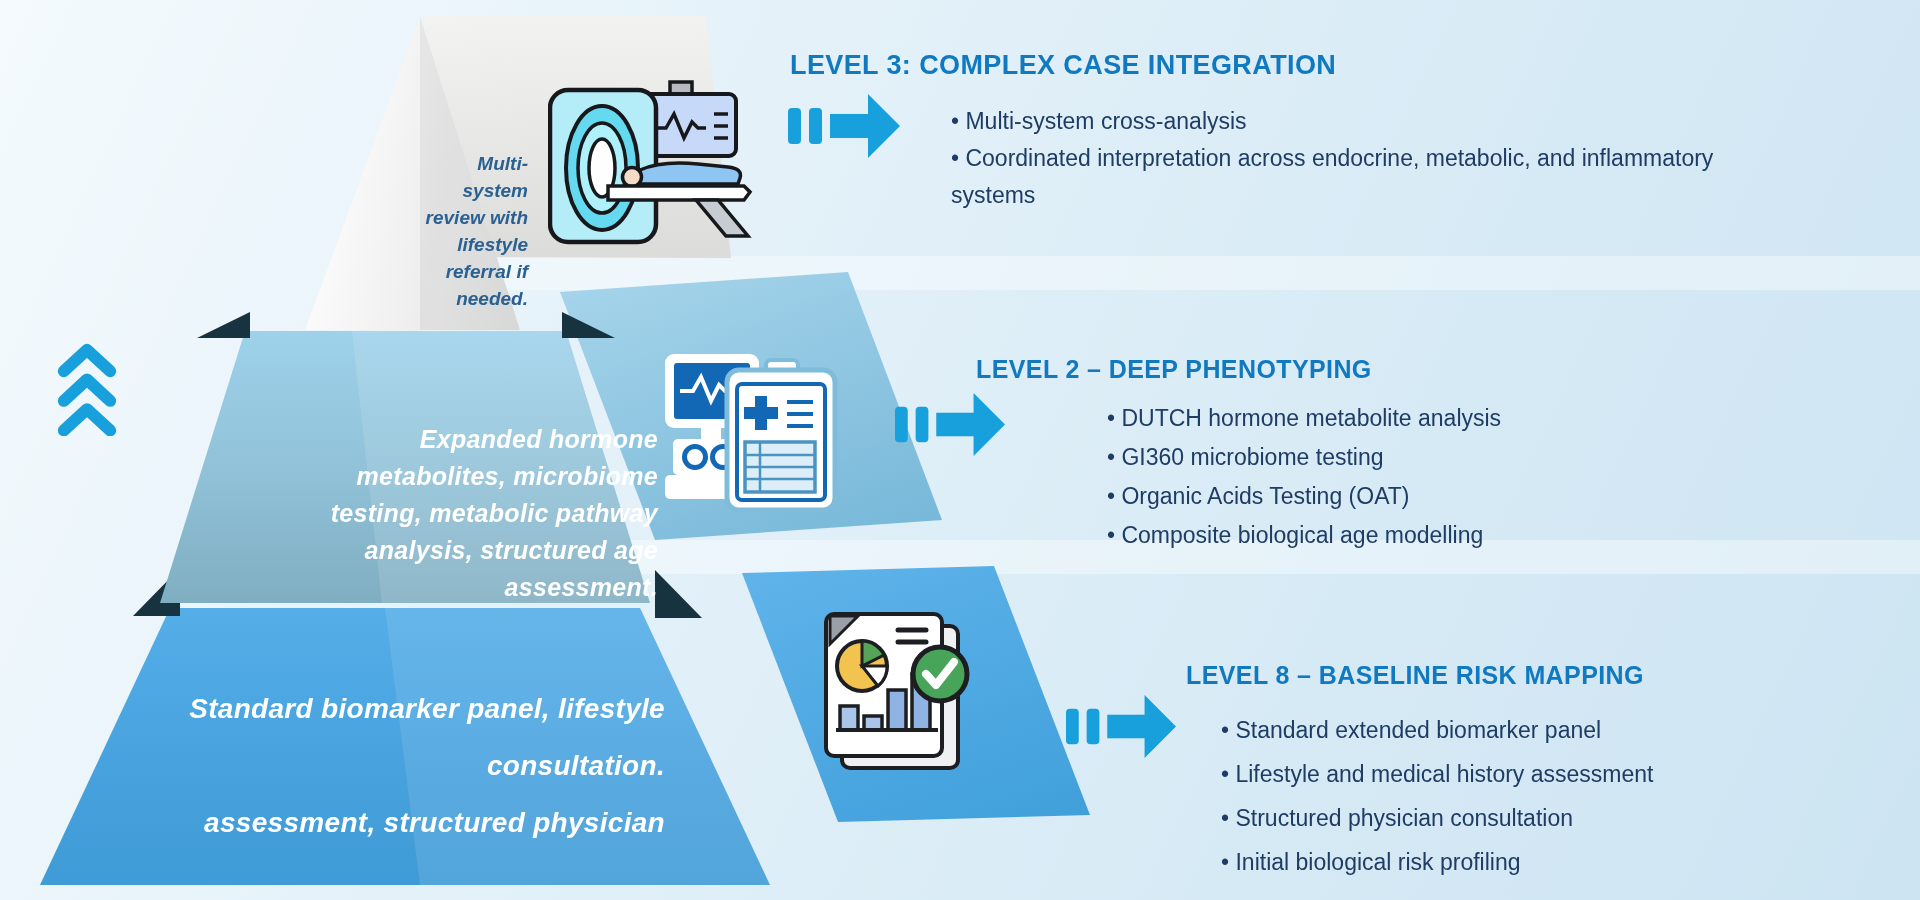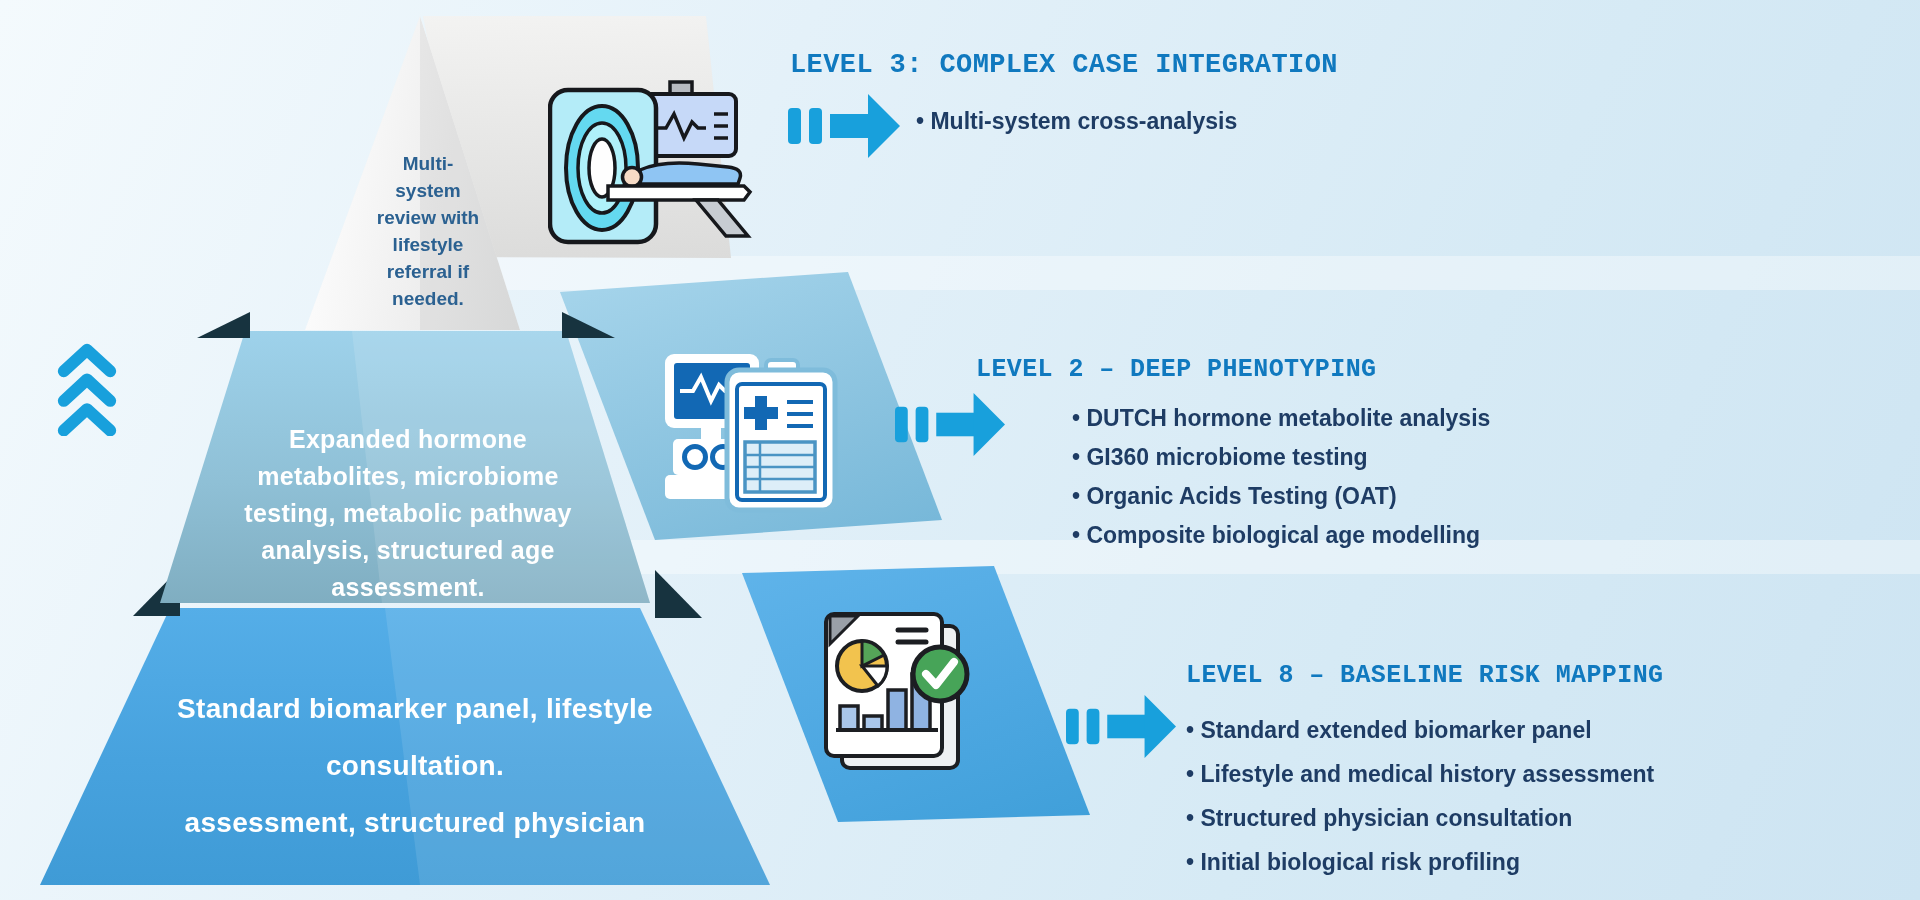--- a/index.html
+++ b/index.html
@@ -41,30 +41,30 @@
     filter:drop-shadow(6px 8px 12px rgba(90,105,120,.32));}
   #cone-shade{position:absolute;left:0;top:0;width:225px;height:322px;
     background:rgba(0,0,0,.05);
     clip-path:polygon(120px 4px,220px 318px,120px 318px);}
   .fold{position:absolute;background:#17333f;}
   #fold-tl{left:192px;top:306px;width:62px;height:36px;clip-path:polygon(5px 32px,58px 6px,58px 32px);}
   #fold-tr{left:556px;top:306px;width:64px;height:36px;clip-path:polygon(6px 6px,59px 32px,6px 32px);}
   #fold-bl{left:128px;top:564px;width:58px;height:56px;clip-path:polygon(5px 52px,52px 4px,52px 52px);}
   #fold-br{left:648px;top:564px;width:60px;height:56px;clip-path:polygon(7px 6px,54px 54px,7px 54px);}
   
-  .tier-text{position:absolute;text-align:center;font-weight:700;}
+  .tier-text{position:absolute;text-align:right;font-weight:700;font-style:italic;}
   #tip-text{left:328px;top:150px;width:200px;font-size:19px;line-height:27px;color:#2b6191;}
   #l2-text{left:158px;top:421px;width:500px;font-size:25px;line-height:37px;color:#ffffff;letter-spacing:.3px;}
   #l1-text{left:165px;top:680px;width:500px;font-size:28px;line-height:57px;color:#ffffff;letter-spacing:.3px;}
   
-  .sec-title{position:absolute;font-weight:700;color:#1079bf;letter-spacing:.4px;white-space:nowrap;font-family:Liberation Mono, monospace;}
+  .sec-title{position:absolute;font-weight:700;color:#1079bf;letter-spacing:.4px;white-space:nowrap;}
   #title-3{left:790px;top:50px;font-size:27px;}
   #title-2{left:976px;top:355px;font-size:25px;}
   #title-1{left:1186px;top:661px;font-size:25px;}
-  .bullets{position:absolute;color:#1e3c64;font-weight:700;}
+  .bullets{position:absolute;color:#1e3c64;font-weight:400;margin-left:35px;}
   #bullets-3{left:916px;top:103px;width:775px;font-size:23px;line-height:37px;}
   #bullets-2{left:1072px;top:399px;width:560px;font-size:23px;line-height:39px;}
   #bullets-1{left:1186px;top:708px;width:540px;font-size:23px;line-height:44px;}
   .bullet::before{content:"• ";}
   .icon{position:absolute;}
 </style>
 </head>
 <body>
 
 <div id="canvas">
@@ -182,20 +182,21 @@
 
   <div class="sec-title" id="title-3">LEVEL 3: COMPLEX CASE INTEGRATION</div>
   <svg class="icon" style="left:788px;top:92px;" width="112" height="68" viewBox="0 0 112 68">
     <rect x="0" y="16" width="13" height="36" rx="4" fill="#18a0dc"></rect>
     <rect x="21" y="16" width="13" height="36" rx="4" fill="#18a0dc"></rect>
     <rect x="42" y="22" width="40" height="24" fill="#18a0dc"></rect>
     <polygon points="80,2 112,34 80,66" fill="#18a0dc"></polygon>
   </svg>
   <div class="bullets" id="bullets-3">
     <div class="bullet">Multi-system cross-analysis</div>
+    <div class="bullet">Coordinated interpretation across endocrine, metabolic, and inflammatory systems</div>
   </div>
 
   <div class="sec-title" id="title-2">LEVEL 2 – DEEP PHENOTYPING</div>
   <svg class="icon" style="left:895px;top:391px;" width="110" height="67" viewBox="0 0 112 68">
     <rect x="0" y="16" width="13" height="36" rx="4" fill="#18a0dc"></rect>
     <rect x="21" y="16" width="13" height="36" rx="4" fill="#18a0dc"></rect>
     <rect x="42" y="22" width="40" height="24" fill="#18a0dc"></rect>
     <polygon points="80,2 112,34 80,66" fill="#18a0dc"></polygon>
   </svg>
   <div class="bullets" id="bullets-2">

